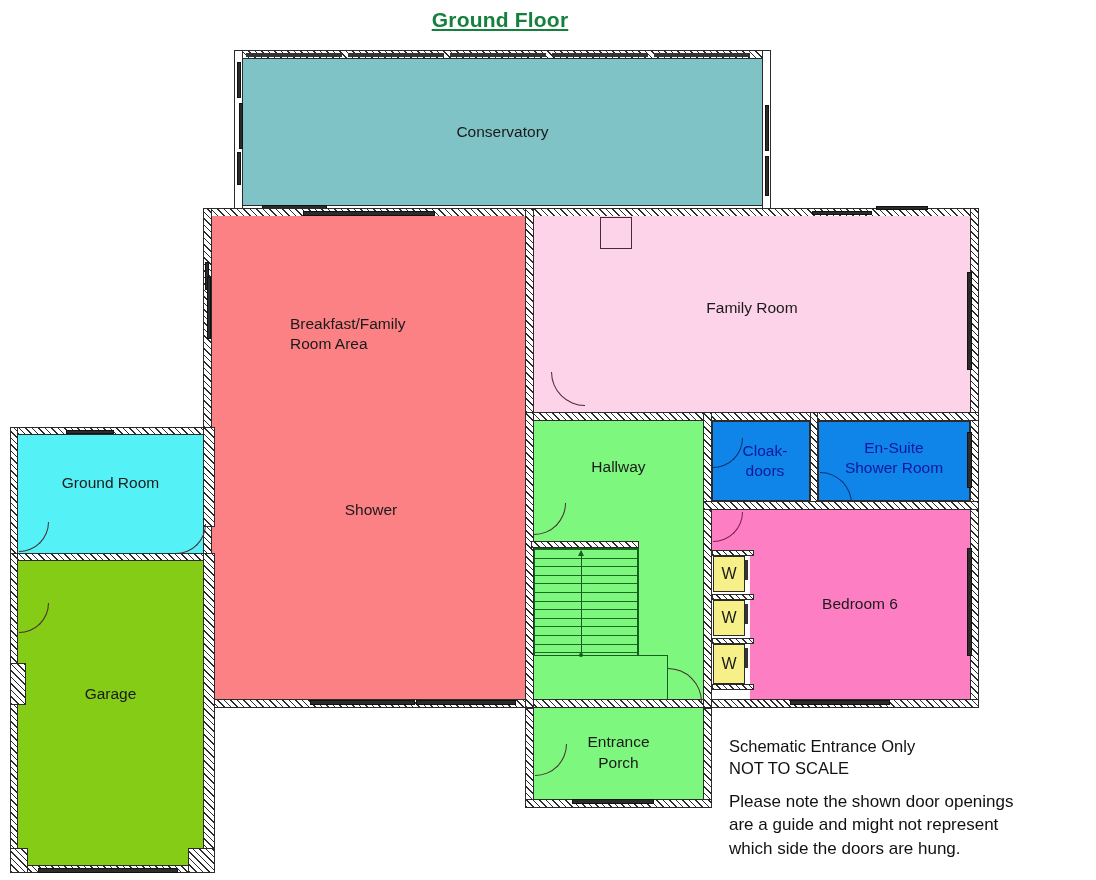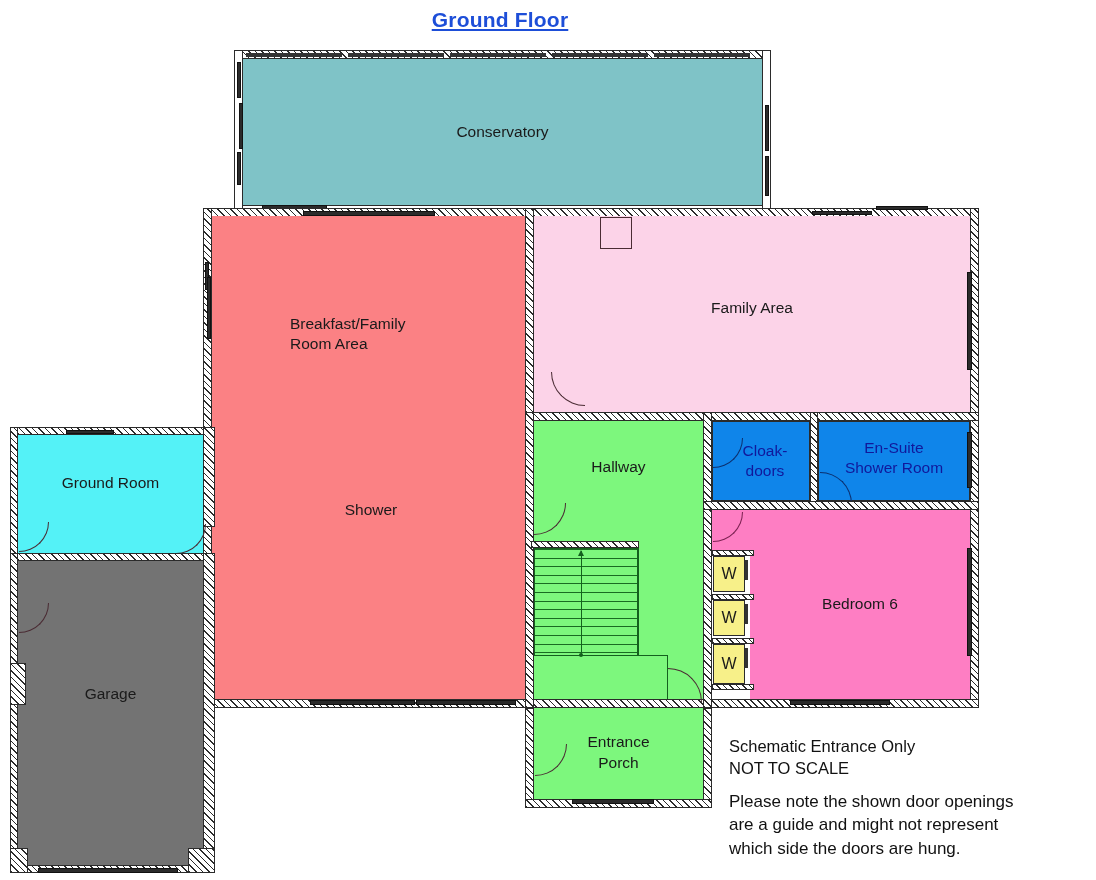--- a/index.html
+++ b/index.html
@@ -19,21 +19,21 @@
 
   
   .plan-title {
     position: absolute;
     left: 0;
     top: 8px;
     width: 1000px;
     text-align: center;
     font-size: 21px;
     font-weight: bold;
-    color: #1d4ed8;
+    color: #15803d;
     text-decoration: underline;
     letter-spacing: 0.2px;
   }
 
   
   .room {
     position: absolute;
     box-sizing: border-box;
     border: 1px solid #2b2b2b;
     display: flex;
@@ -188,21 +188,21 @@
 <div class="window-bar" style="left:205px; top:262px; width:4px; height:28px;"></div>
 <div class="window-bar" style="left:207px; top:277px; width:4px; height:62px;"></div>
 
 <div class="window-bar" style="left:310px; top:700px; width:105px; height:5px;"></div>
 <div class="window-bar" style="left:416px; top:700px; width:100px; height:5px;"></div>
 
 <div class="window-bar" style="left:303px; top:211px; width:132px; height:5px;"></div>
 
 <div class="wall" style="left:525px; top:208px; width:9px; height:212px;"></div>
 <div class="room" style="left:534px; top:216px; width:436px; height:196px; background:#FCD3E8; border:none;">
-  <span class="lbl" style="margin-top:-12px;">Family Area</span>
+  <span class="lbl" style="margin-top:-12px;">Family Room</span>
 </div>
 <div class="wall" style="left:525px; top:412px; width:454px; height:9px;"></div>
 
 <div class="window-bar" style="left:967px; top:272px; width:5px; height:98px;"></div>
 
 <div class="window-bar" style="left:812px; top:211px; width:60px; height:4px;"></div>
 <div class="window-bar" style="left:876px; top:206px; width:52px; height:4px;"></div>
 
 <div class="door" style="left:600px; top:217px; width:32px; height:32px;"></div>
 <div class="door bl" style="left:551px; top:372px; width:34px; height:34px;"></div>
@@ -283,21 +283,21 @@
   <span class="lbl" style="margin-top:-22px;">Ground Room</span>
 </div>
 <div class="window-bar" style="left:66px; top:429.5px; width:48px; height:4px;"></div>
 <div class="door br" style="left:19px; top:522px; width:30px; height:30px;"></div>
 <div class="door br" style="left:176px; top:524px; width:30px; height:30px;"></div>
 <div class="wall" style="left:10px; top:553px; width:205px; height:8px;"></div>
 
 <div class="wall" style="left:10px; top:553px; width:8px; height:320px;"></div>
 <div class="wall" style="left:203px; top:553px; width:12px; height:320px;"></div>
 <div class="wall" style="left:10px; top:865px; width:205px; height:8px;"></div>
-<div class="room" style="left:18px; top:561px; width:185px; height:304px; background:#737373; border:none;text-align:right;">
+<div class="room" style="left:18px; top:561px; width:185px; height:304px; background:#84cc16; border:none;text-align:right;">
   <span class="lbl" style="margin-top:-38px;">Garage</span>
 </div>
 <div class="door br" style="left:19px; top:603px; width:30px; height:30px;"></div>
 <div class="wall" style="left:10px; top:663px; width:16px; height:42px;"></div>
 <div class="window-bar" style="left:38px; top:868px; width:140px; height:5px;"></div>
 <div class="wall" style="left:10px; top:848px; width:18px; height:25px;"></div>
 <div class="wall" style="left:188px; top:848px; width:27px; height:25px;"></div>
 
 <div class="notes" style="left:729px; top:735px; width:340px;">Schematic Entrance Only
 NOT TO SCALE</div>

